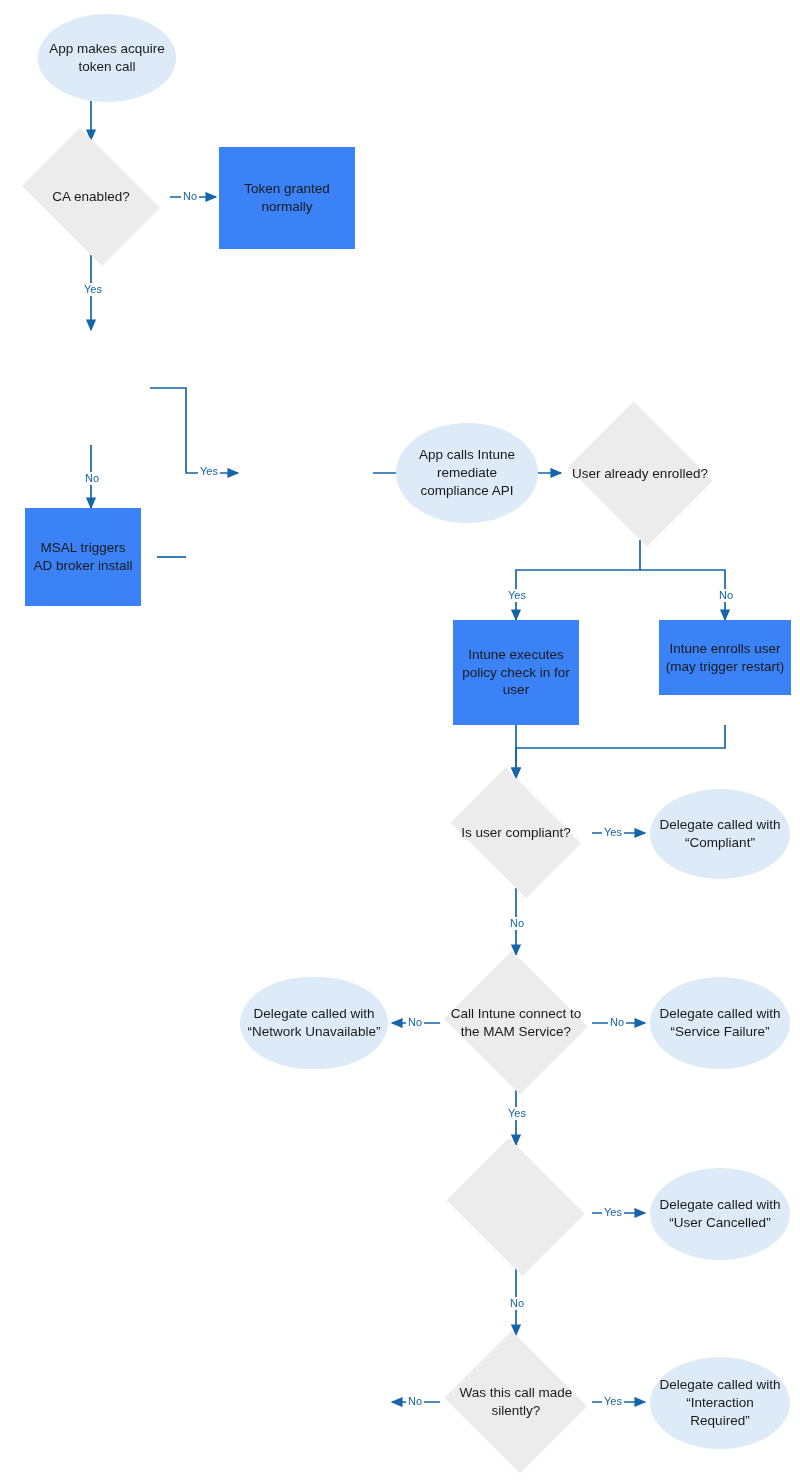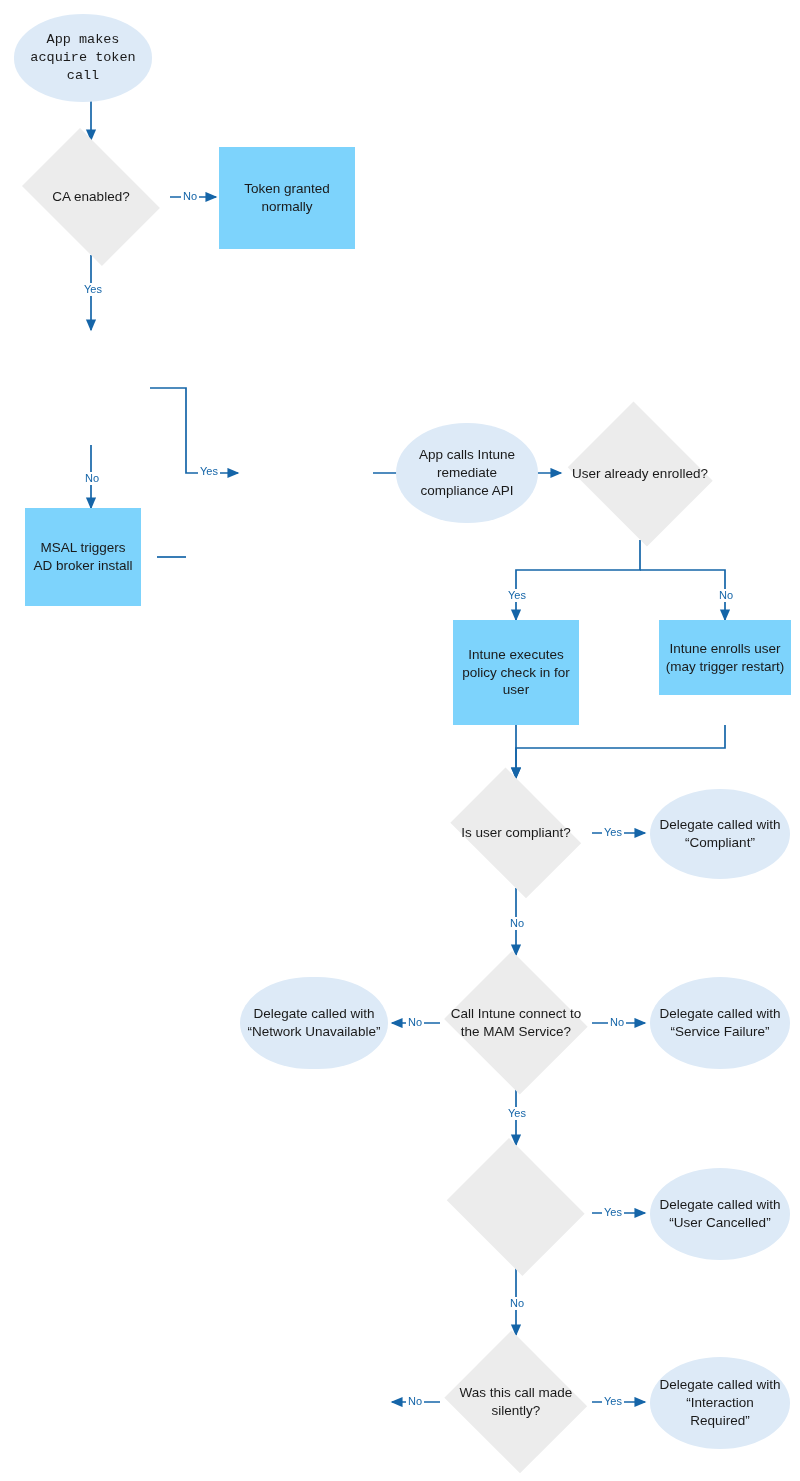--- a/index.html
+++ b/index.html
@@ -41,21 +41,21 @@
     padding: 2px 6px;
     white-space: pre-line;
   }
   
   .n-terminator {
     background: #ddeaf7;
     border-radius: 70px / 50%;
   }
   
   .n-process {
-    background: #7dd3fc;
+    background: #3b82f6;
   }
   
   .n-decision {
     background: transparent;
   }
   .n-decision .diamond {
     position: absolute;
     left: 50%;
     top: 50%;
     width: 70.71%;
@@ -127,21 +127,21 @@
       <path d="M592,1213 L645,1213"></path>
 
       <path d="M516,1268 L516,1335"></path>
 
       <path d="M440,1402 L392,1402"></path>
 
       <path d="M592,1402 L645,1402"></path>
     </g>
   </svg>
 
-  <div class="node n-terminator" style="left:14px; top:14px; width:138px; height:88px;font-family:Liberation Mono, monospace;">
+  <div class="node n-terminator" style="left:38px; top:14px; width:138px; height:88px;">
     <span class="txt">App makes acquire token call</span>
   </div>
 
   <div class="node n-decision" style="left:11px; top:139px; width:160px; height:116px;">
     <div class="diamond"></div>
     <span class="txt"><span class="bold">CA</span><span> enabled?</span></span>
   </div>
 
   <div class="node n-process" style="left:219px; top:147px; width:136px; height:102px;">
     <span class="txt">Token granted normally</span>

